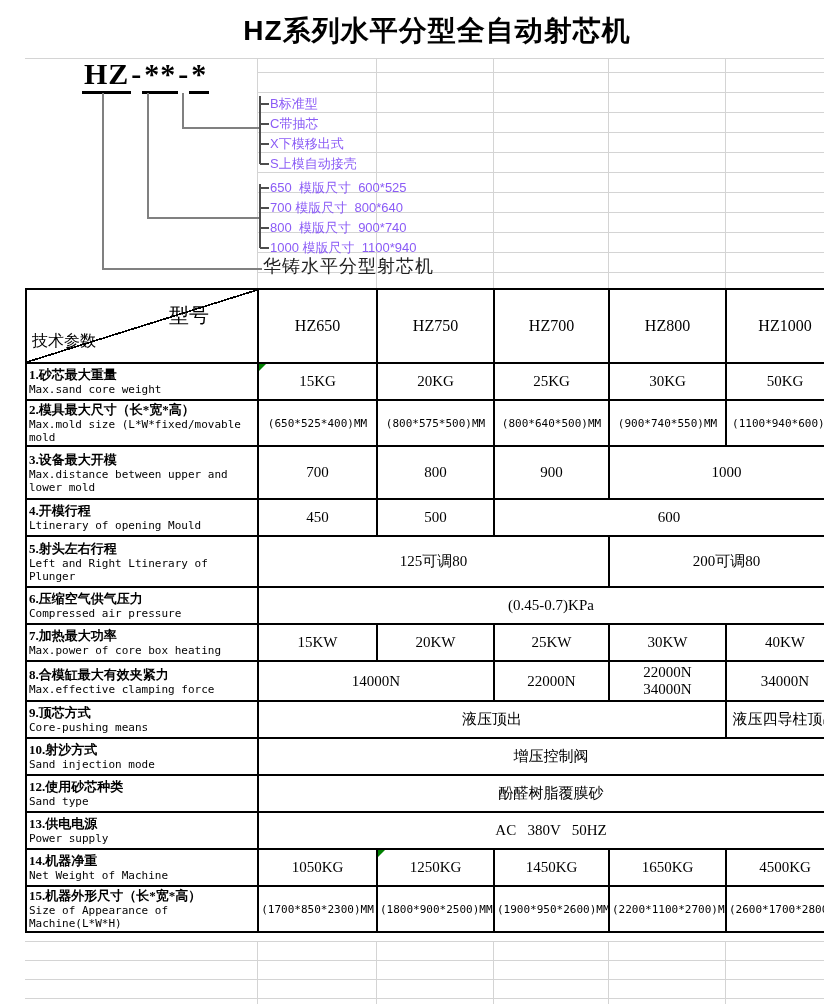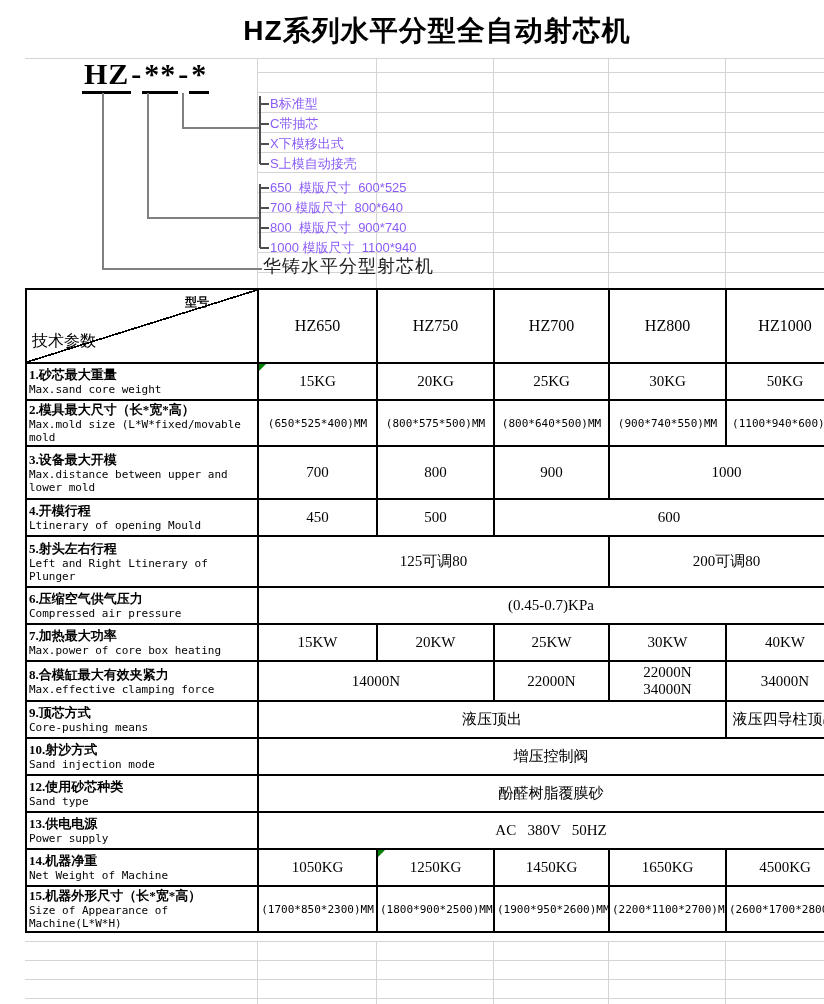--- a/index.html
+++ b/index.html
@@ -55,21 +55,21 @@
   tbody tr:nth-child(3) { height:53px; }
   tbody tr:nth-child(5) { height:51px; }
   tbody tr:nth-child(8) { height:40px; }
   tbody tr:nth-child(15){ height:33px;padding-left:15px; }
 
   th.corner {
     position:relative; padding:0;
     background-image:linear-gradient(to bottom right, transparent 49.4%, #000 49.4%, #000 50.6%, transparent 50.6%);
   }
   th.corner .c-top {
-    position:absolute; top:4px; right:48px; font-size:12px; font-weight:700;
+    position:absolute; top:12px; right:48px; font-size:20px; font-weight:400;
   }
   th.corner .c-bottom {
     position:absolute; bottom:10px; left:5px; font-size:16px; font-weight:400;
   }
   th.colhead { font-size:16px; font-weight:400; text-align:center; }
 
   td.label { vertical-align:middle; padding-left:3px; }
   td.label .zh {
     font-size:13px; font-weight:600; line-height:16px;
     font-family:"Liberation Serif","DejaVu Serif",serif;

